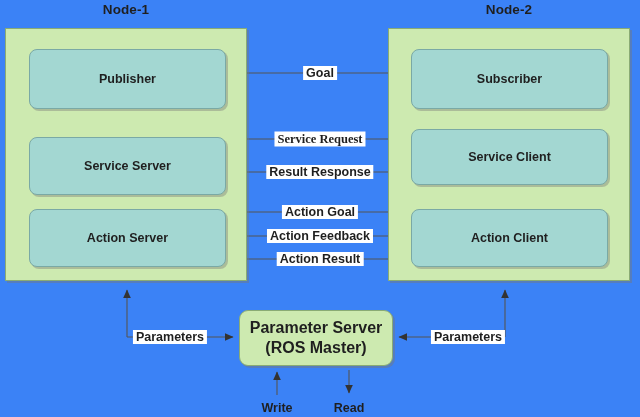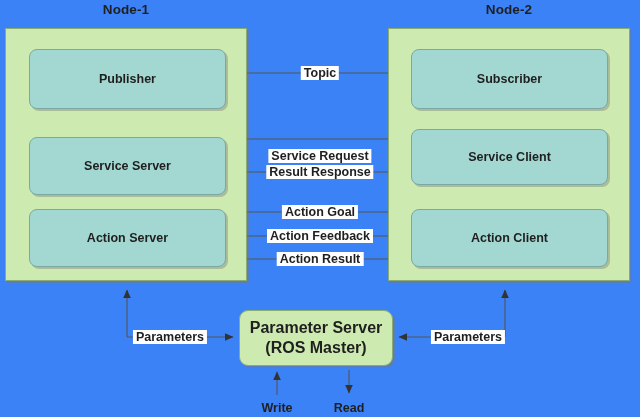--- a/index.html
+++ b/index.html
@@ -165,23 +165,23 @@
     <div class="inner-box" style="left:22px; top:180px; width:197px; height:58px;">
       <span class="inner-label">Action Client</span>
     </div>
   </div>
 
   <div class="param-box" style="left:239px; top:310px; width:154px; height:56px;">
     <span class="param-line">Parameter Server</span>
     <span class="param-line">(ROS Master)</span>
   </div>
 
-  <div class="edge-label" style="left:320px; top:73px;">Topic</div>
+  <div class="edge-label" style="left:320px; top:73px;">Goal</div>
 
-  <div class="edge-label" style="left:320px; top:156px;">Service Request</div>
+  <div class="edge-label" style="left:320px; top:139px;font-family:Liberation Serif, serif;">Service Request</div>
 
   <div class="edge-label" style="left:320px; top:172px;">Result Response</div>
 
   <div class="edge-label" style="left:320px; top:212px;">Action Goal</div>
 
   <div class="edge-label" style="left:320px; top:236px;">Action Feedback</div>
 
   <div class="edge-label" style="left:320px; top:259px;">Action Result</div>
 
   <div class="edge-label" style="left:170px; top:337px;">Parameters</div>

